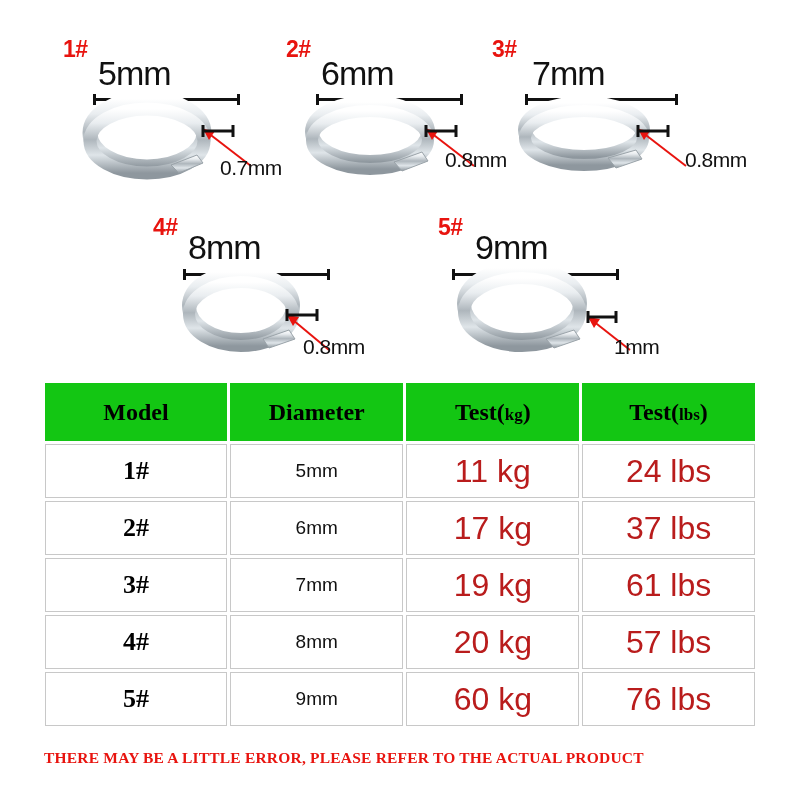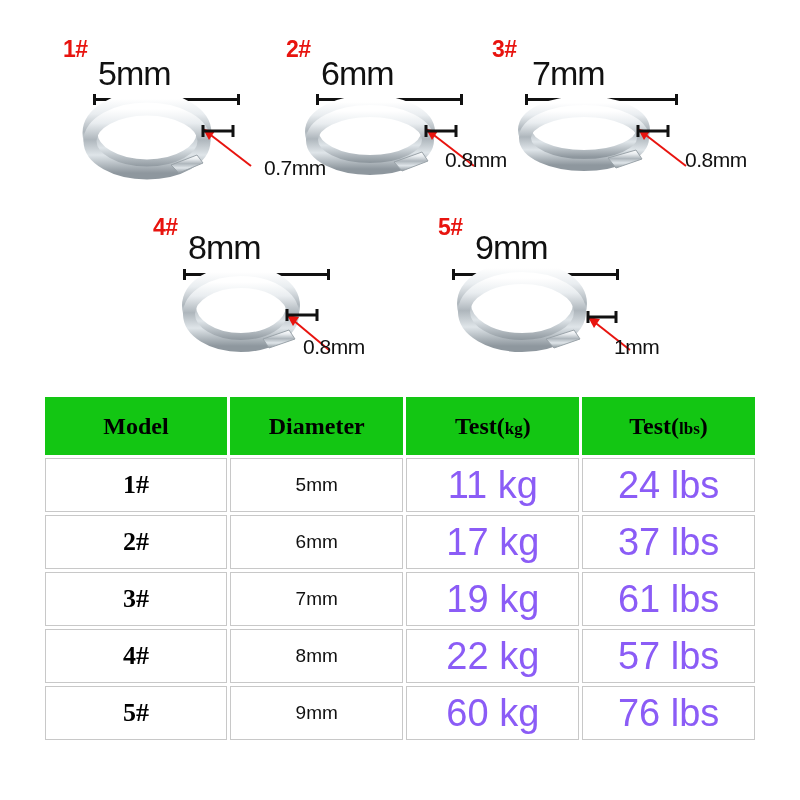--- a/index.html
+++ b/index.html
@@ -61,21 +61,21 @@
     letter-spacing: -0.5px;
     white-space: nowrap;
   }
 
   .ring-wrap { position: absolute; }
 
   
   #spec-table {
     position: absolute;
     left: 42px;
-    top: 394px;
+    top: 380px;
     width: 716px;
     border-collapse: separate;
     border-spacing: 3px;
   }
   #spec-table th, #spec-table td {
     border: 1px solid #c8c8c8;
     text-align: center;
     vertical-align: middle;
     background: #ffffff;
   }
@@ -106,22 +106,22 @@
     color: #000;
     font-family: "Liberation Serif", serif;
     border: 1px solid #f39021;
   }
   td.diam-cell {
     font-size: 19px;
     color: #111;
     font-family: "Liberation Sans", sans-serif;
   }
   td.test-cell {
-    font-size: 38px;
-    color: #8b5cf6;
+    font-size: 32px;
+    color: #b91c1c;
     font-family: "Liberation Sans", sans-serif;
   }
 
   
   #note {
     position: absolute;
     left: 44px;
     top: 748px;
     width: 720px;
     color: #e8140f;
@@ -159,21 +159,21 @@
       </svg>
     </div>
 
     <svg style="position:absolute; left:130px; top:95px;" width="80" height="60">
       <line x1="66" y1="55" x2="18" y2="18" stroke="#e8140f" stroke-width="2"></line>
       <polygon points="18,18 30,20 24,29" fill="#e8140f"></polygon>
       <line x1="18" y1="14" x2="18" y2="26" stroke="#111" stroke-width="3"></line>
       <line x1="48" y1="14" x2="48" y2="26" stroke="#111" stroke-width="3"></line>
       <line x1="18" y1="20" x2="48" y2="20" stroke="#111" stroke-width="3"></line>
     </svg>
-    <div class="thick" style="left:165px; top:140px;margin-left:44px;">0.7mm</div>
+    <div class="thick" style="left:165px; top:140px;">0.7mm</div>
   </div>
 
   <div class="diagram" style="left:278px; top:16px;">
     <div class="tag" style="left:8px; top:20px;">2#</div>
     <div class="dimlabel" style="left:43px; top:38px;">6mm</div>
     <div class="dimbar" style="left:38px; top:82px; width:147px;"></div>
 
     <div class="ring-wrap" style="left:20px; top:78px;">
       <svg width="160" height="90" viewBox="0 0 160 90">
         <defs>
@@ -321,28 +321,29 @@
       </tr>
       <tr>
         <td class="model-cell">3#</td>
         <td class="diam-cell">7mm</td>
         <td class="test-cell">19 kg</td>
         <td class="test-cell">61 lbs</td>
       </tr>
       <tr>
         <td class="model-cell">4#</td>
         <td class="diam-cell">8mm</td>
-        <td class="test-cell">22 kg</td>
+        <td class="test-cell">20 kg</td>
         <td class="test-cell">57 lbs</td>
       </tr>
       <tr>
         <td class="model-cell">5#</td>
         <td class="diam-cell">9mm</td>
         <td class="test-cell">60 kg</td>
         <td class="test-cell">76 lbs</td>
       </tr>
     </tbody>
   </table>
 
   <div id="note">
+    <div>THERE MAY BE A LITTLE ERROR, PLEASE REFER TO THE ACTUAL PRODUCT</div>
   </div>
 
 </div>
 
 </body></html>

